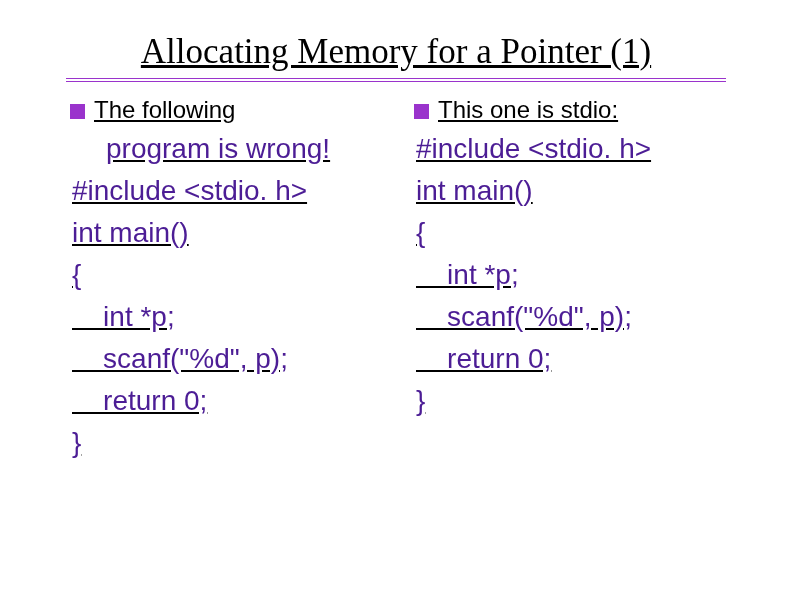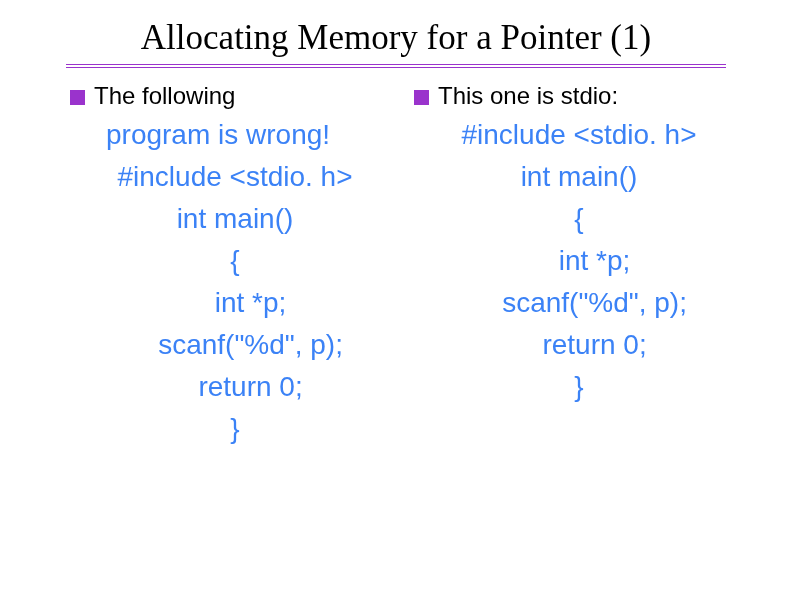--- a/index.html
+++ b/index.html
@@ -11,21 +11,22 @@
       width: 792px;
       height: 612px;
       background: #ffffff;
       font-family: "Times New Roman", Times, serif;
       position: relative;
       overflow: hidden;
     }
     .slide {
       width: 100%;
       height: 100%;
-      padding: 18px 50px 30px 50px;
+      padding: 32px 50px 30px 50px;
+      text-decoration: underline;
     }
     .title {
       text-align: center;
       font-size: 35px;
       color: #000000;
       font-weight: normal;
       margin-bottom: 6px;
       padding-bottom: 0;
     }
     .title-underline {
@@ -57,21 +58,21 @@
     }
     .col-left {
       padding-left: 22px;
     }
     .col-right {
       padding-left: 10px;
     }
     .line {
       font-size: 28px;
       line-height: 1.5;
-      color: #3b82f6;
+      color: #4c1d95;
       font-family: Arial, Helvetica, sans-serif;
       white-space: pre;
     }
     .bullet-line {
       position: relative;
       font-size: 24px;
       line-height: 1.45;
       color: #000000;
       font-family: Arial, Helvetica, sans-serif;
     }
@@ -86,21 +87,20 @@
     }
     .bullet-text {
       padding-left: 22px;
       display: block;
     }
     .indent {
       padding-left: 34px;
     }
     .code-indent {
       padding-left: 0;
-      text-align: center;
     }
   </style>
 </head>
 <body>
 
 <div class="slide">
   <h1 class="title">Allocating Memory for a Pointer (1)</h1>
   <div class="title-underline"></div>
 
   <div class="columns">

